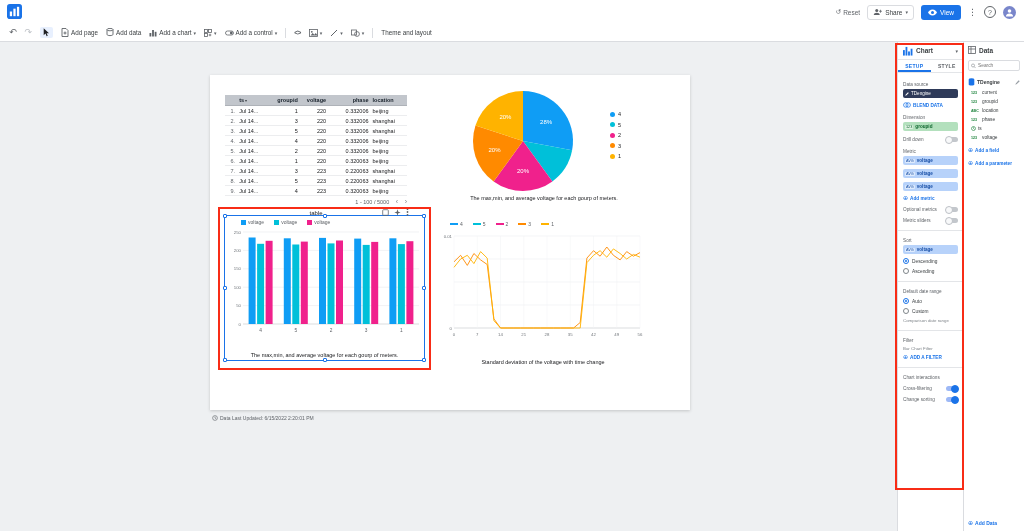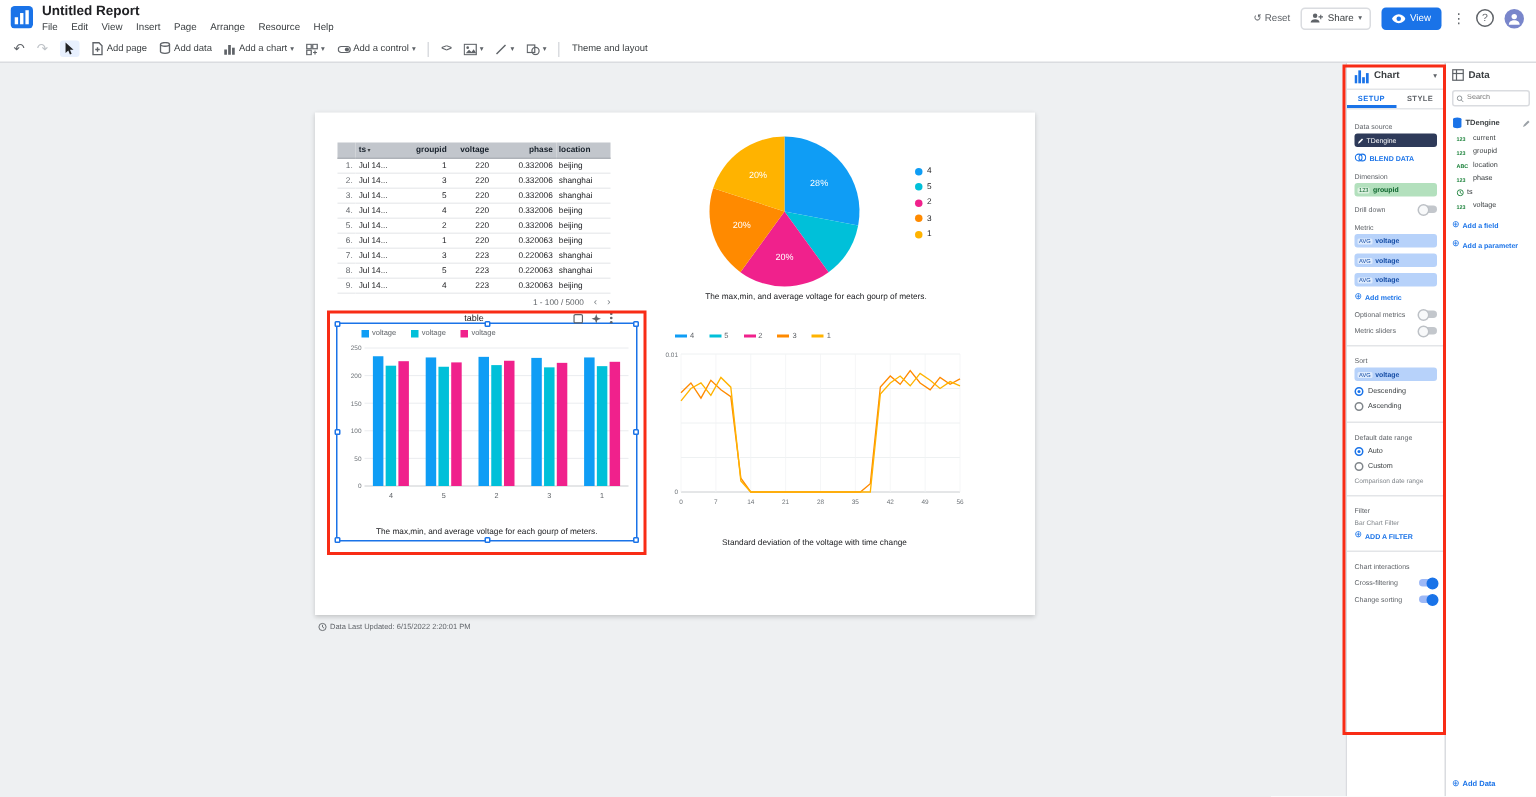--- a/index.html
+++ b/index.html
@@ -138,33 +138,20 @@
 
 <div id="app">
 
   <div class="header">
     <svg class="logo" width="15" height="15" viewBox="0 0 16 16">
         <rect width="16" height="16" rx="3" fill="#1a73e8"></rect>
         <rect x="3" y="8" width="2.4" height="5" fill="#fff"></rect>
         <rect x="6.8" y="5" width="2.4" height="8" fill="#fff"></rect>
         <rect x="10.6" y="3" width="2.4" height="10" fill="#fff"></rect>
       </svg>
-    <div class="title-block">
-      <div class="report-title">Untitled Report</div>
-      <div class="menu-row" id="menu-row">
-          <span class="menu-item">File</span>
-          <span class="menu-item">Edit</span>
-          <span class="menu-item">View</span>
-          <span class="menu-item">Insert</span>
-          <span class="menu-item">Page</span>
-          <span class="menu-item">Arrange</span>
-          <span class="menu-item">Resource</span>
-          <span class="menu-item">Help</span>
-        </div>
-    </div>
     <div class="header-right">
       <div class="reset-btn">
         <span>↺</span>
         <span>Reset</span>
       </div>
       <div class="share-btn">
         <svg width="9" height="8" viewBox="0 0 12 10">
             <circle cx="5" cy="3" r="2" fill="#5f6368"></circle>
             <path d="M1 9c0-2 2-3 4-3s4 1 4 3z" fill="#5f6368"></path>
             <path d="M10 2v4M8 4h4" stroke="#5f6368" stroke-width="1" fill="none"></path>

